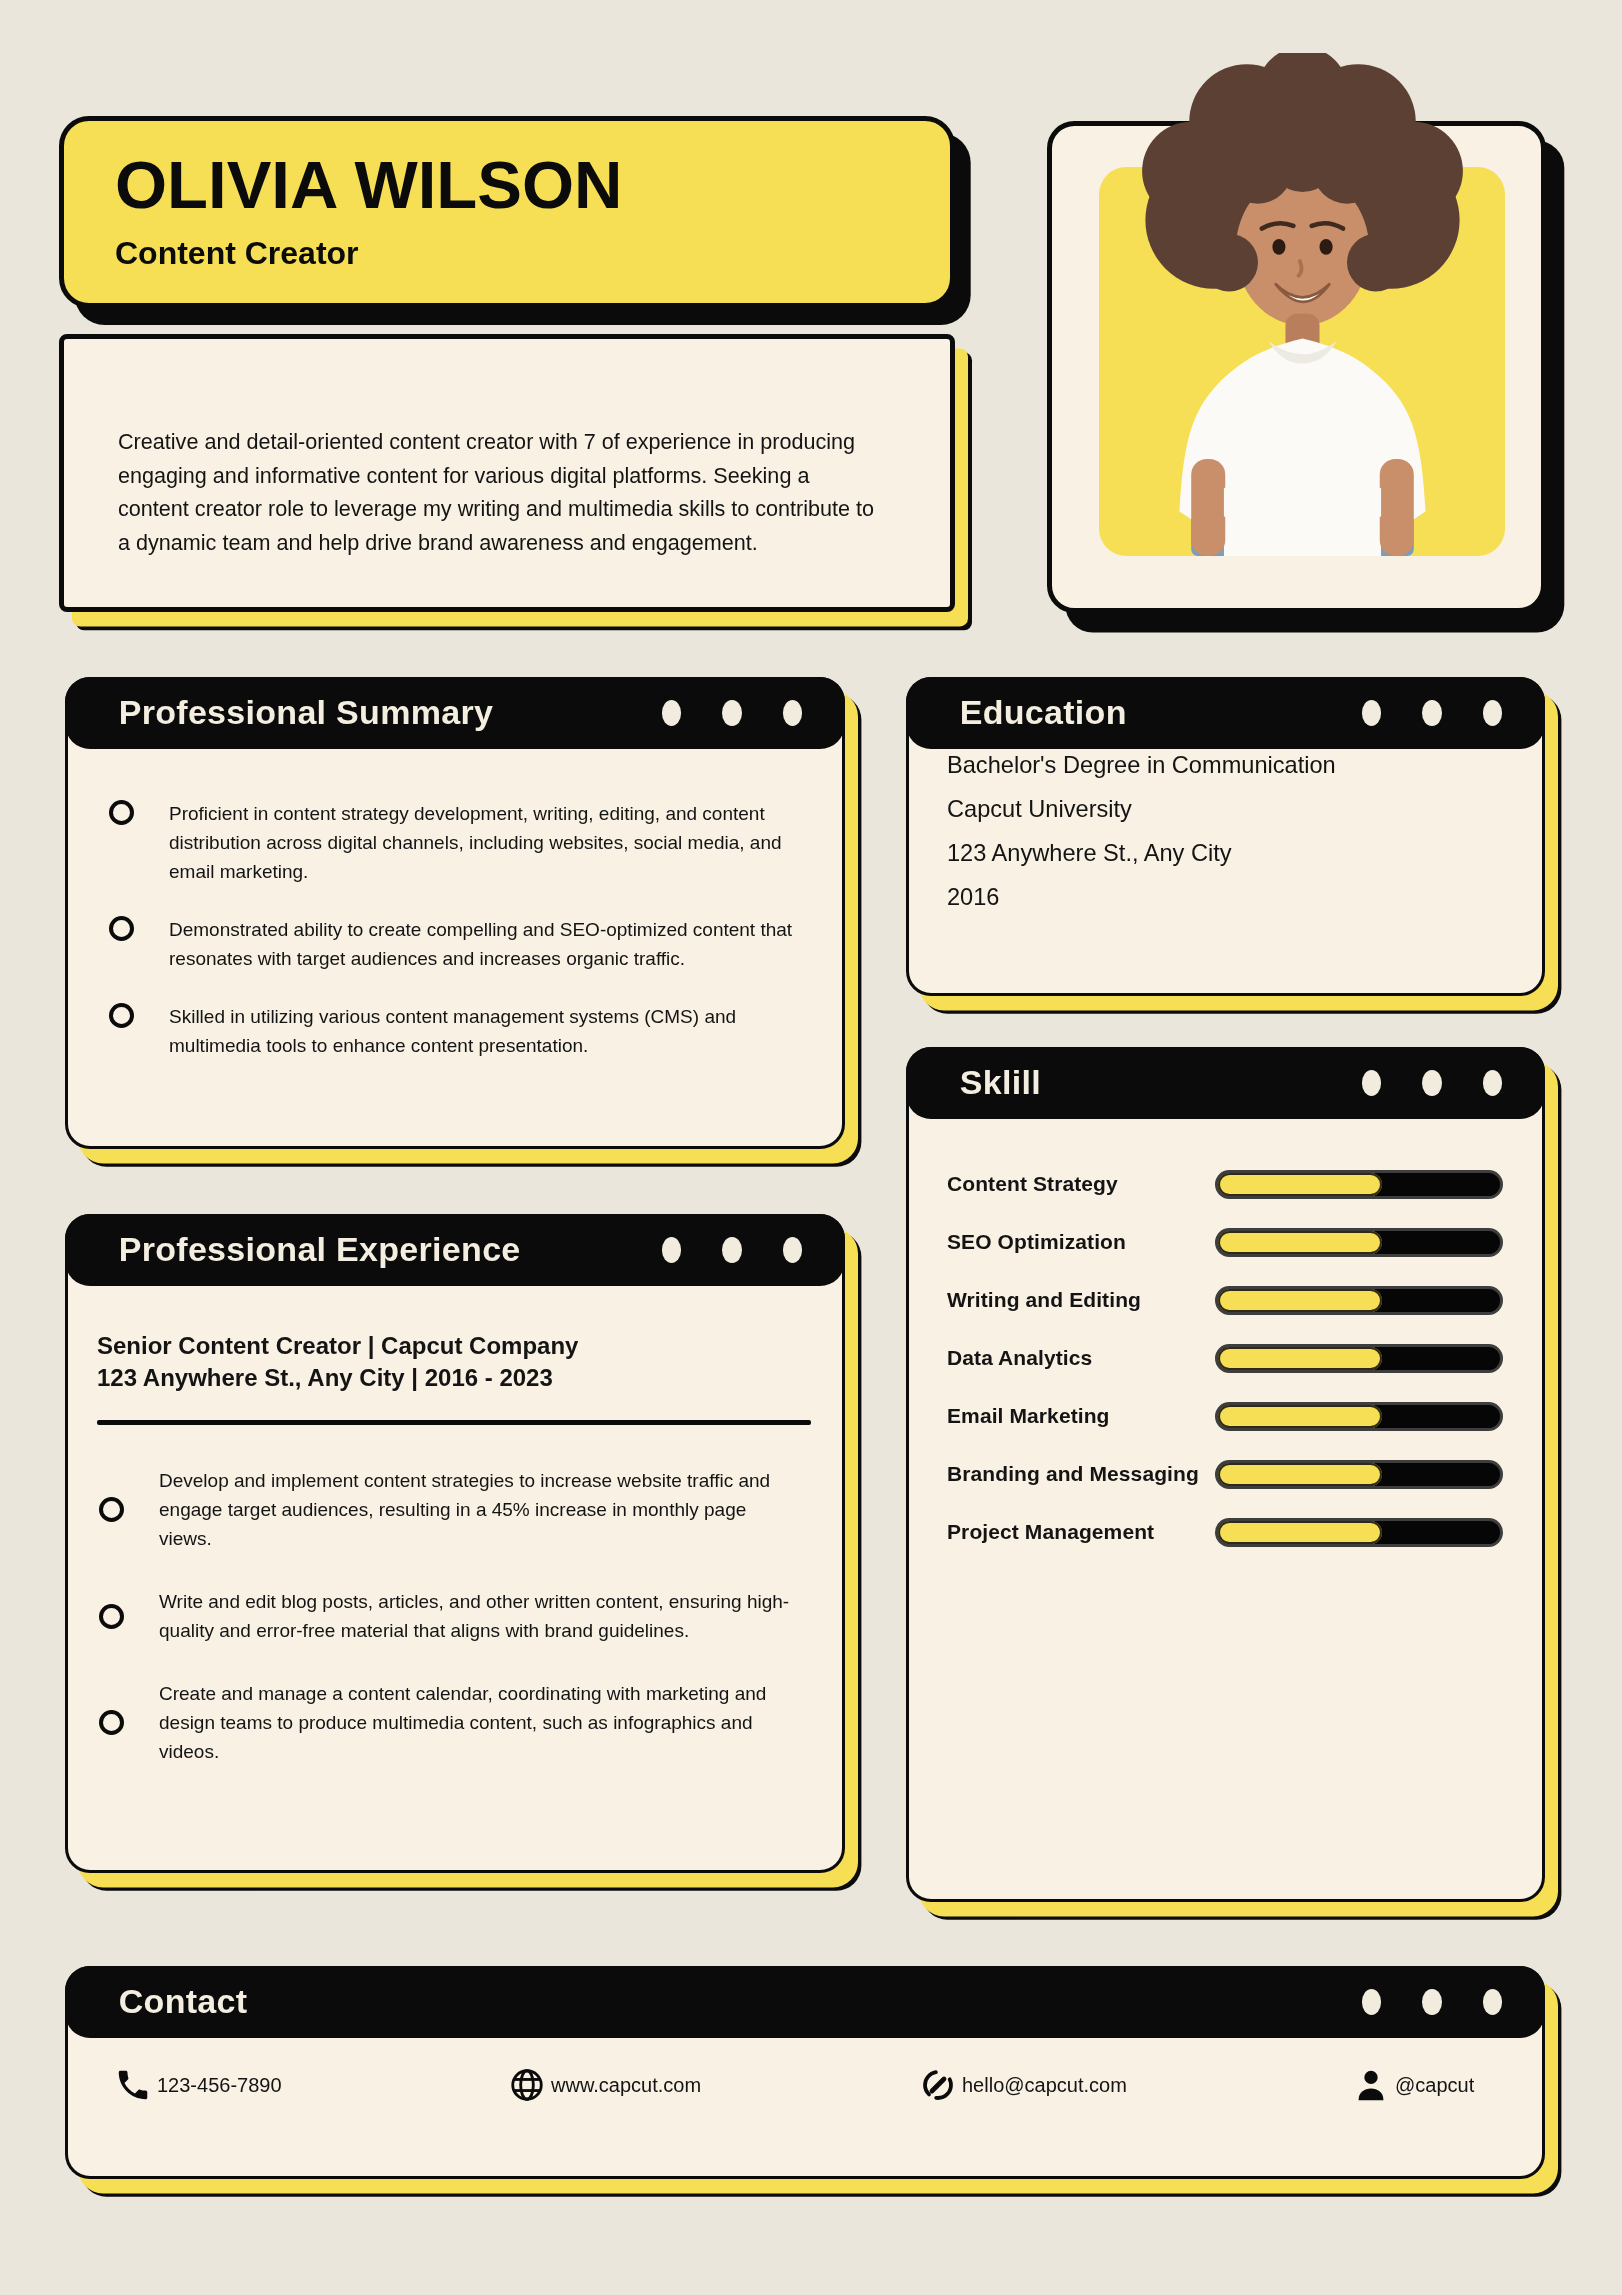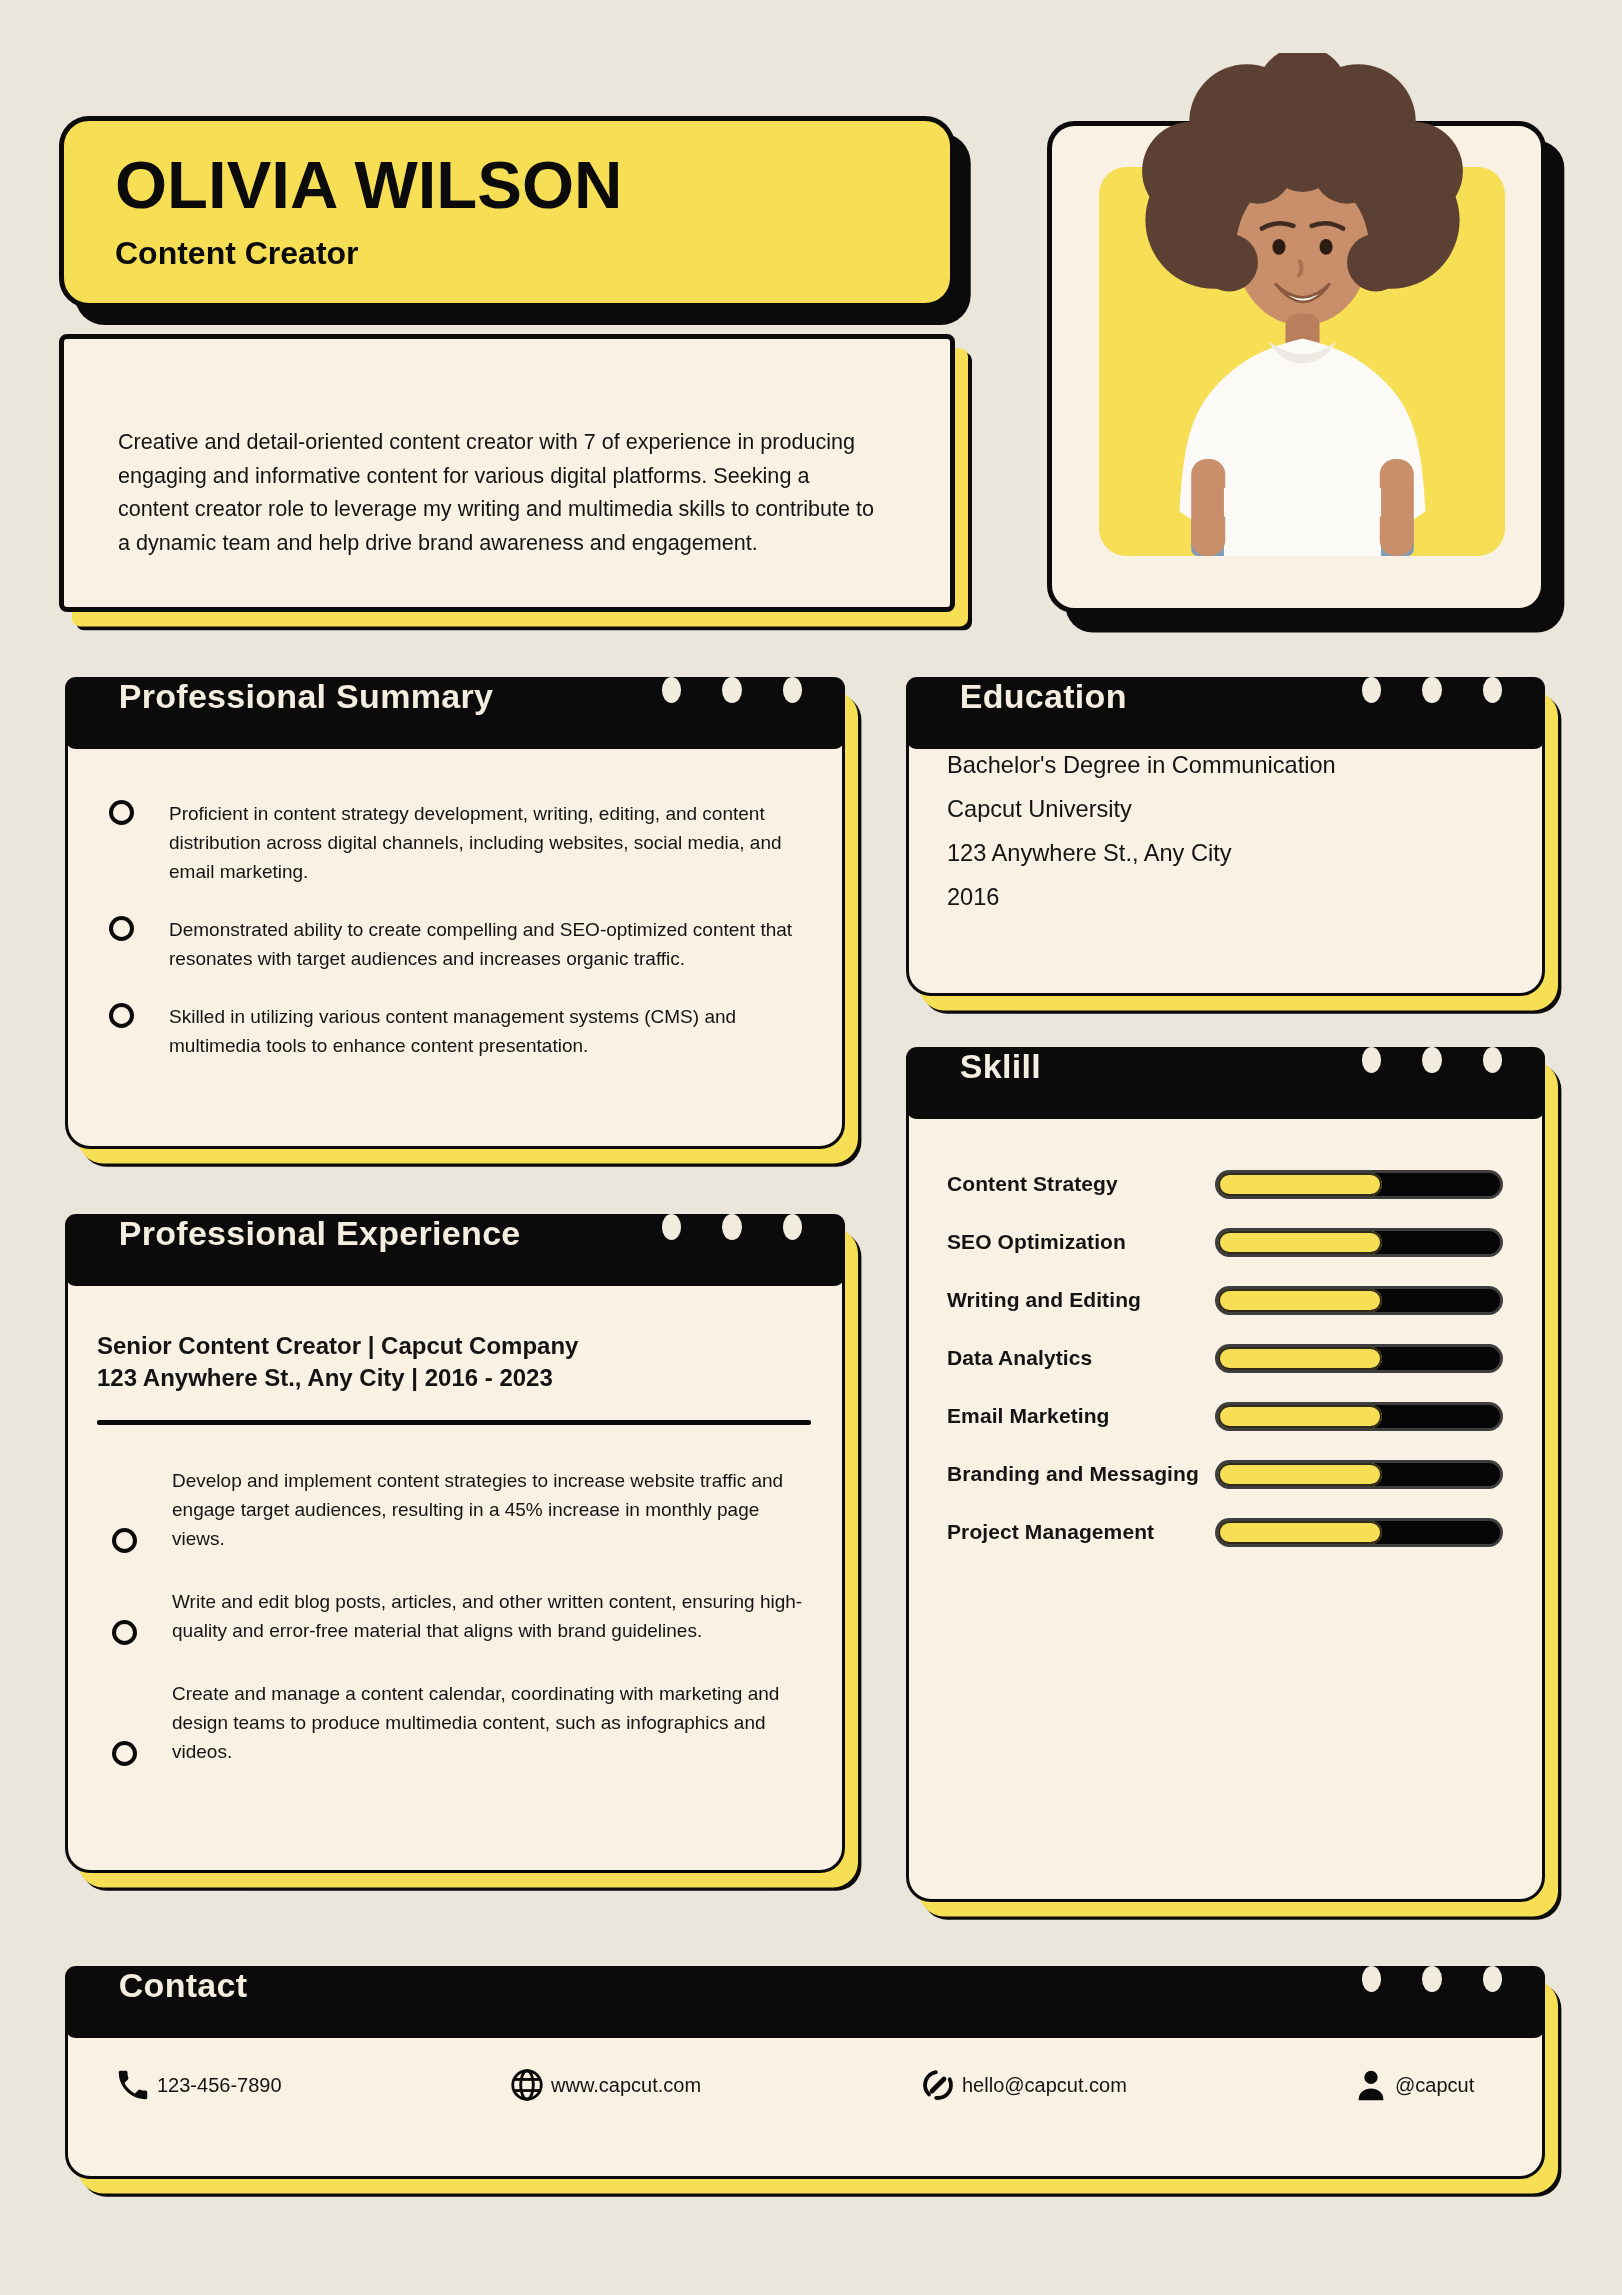--- a/index.html
+++ b/index.html
@@ -29,21 +29,21 @@
     background:var(--cream);border:5.9px solid var(--black);border-radius:27.5px;
     box-shadow:18.3px 19.6px 0 0 var(--black)}
   .photo-yellow{position:absolute;left:47px;top:41px;width:406px;height:389px;
     background:var(--yellow);border-radius:27.5px}
   .person-svg{position:absolute;left:41px;top:-73px;width:419px;height:503px}
 
   
   .panel{position:absolute;background:var(--cream);border:3.3px solid var(--black);border-radius:25px;
     box-shadow:13px 14.4px 0 0 var(--yellow),16.4px 17.7px 0 0 var(--black)}
   .panel-header{position:absolute;left:-3.3px;right:-3.3px;top:-3.3px;height:72px;background:var(--black);
-    border-radius:11px;display:flex;align-items:flex-start;padding:0 43px 0 54px}
+    border-radius:25px;display:flex;align-items:center;padding:0 43px 0 54px}
   .panel-title{color:var(--header-text);font-size:34px;font-weight:bold;letter-spacing:0.3px}
   .dots{margin-left:auto;display:flex;gap:41px;align-items:center}
   .dot{width:19.6px;height:26px;border-radius:50%;background:#F2ECDF;display:inline-block}
 
   
   .bullet{display:flex;gap:35px;padding-left:41px;padding-right:39px}
   .ring{flex:none;width:25px;height:25px;border:4.6px solid var(--black);border-radius:50%;margin-top:1.3px;background:transparent}
   .bullet p{font-size:19px;line-height:29px;max-width:641px}
 
   .summary-panel{left:65px;top:677px;width:780px;height:472px}
@@ -61,21 +61,21 @@
     border-radius:14.4px;overflow:hidden;position:relative}
   .skill-fill{display:block;height:100%;background:var(--yellow);border-radius:11.8px;
     box-shadow:inset 0 0 0 2px rgba(10,10,10,.85)}
 
   .experience-panel{left:65px;top:1214px;width:780px;height:659px}
   .experience-panel .panel-body{padding-top:113px}
   .job-head{padding:0 46px 0 29px}
   .job-title,.job-meta{font-size:24px;font-weight:bold;line-height:32px}
   .divider{height:4.6px;background:var(--black);margin:26px 31px 0 29px;border-radius:2px}
   .exp-bullets{margin-top:41px;display:flex;flex-direction:column;gap:34px}
-  .exp-bullets .bullet{padding-left:44px;align-items:flex-end}
+  .exp-bullets .bullet{padding-left:31px;align-items:center}
   .exp-bullets .bullet p{max-width:648px}
 
   
   .contact-panel{left:65px;top:1966px;width:1480px;height:213px}
   .contact-item{position:absolute;top:97px;display:flex;align-items:center;gap:5px}
   .contact-item span{font-size:20px;white-space:nowrap}
   .contact-icon{width:38px;height:38px;flex:none}
   .ci-0{left:46px}.ci-1{left:440px}.ci-2{left:851px}.ci-3{left:1284px}
 </style>
 </head>

